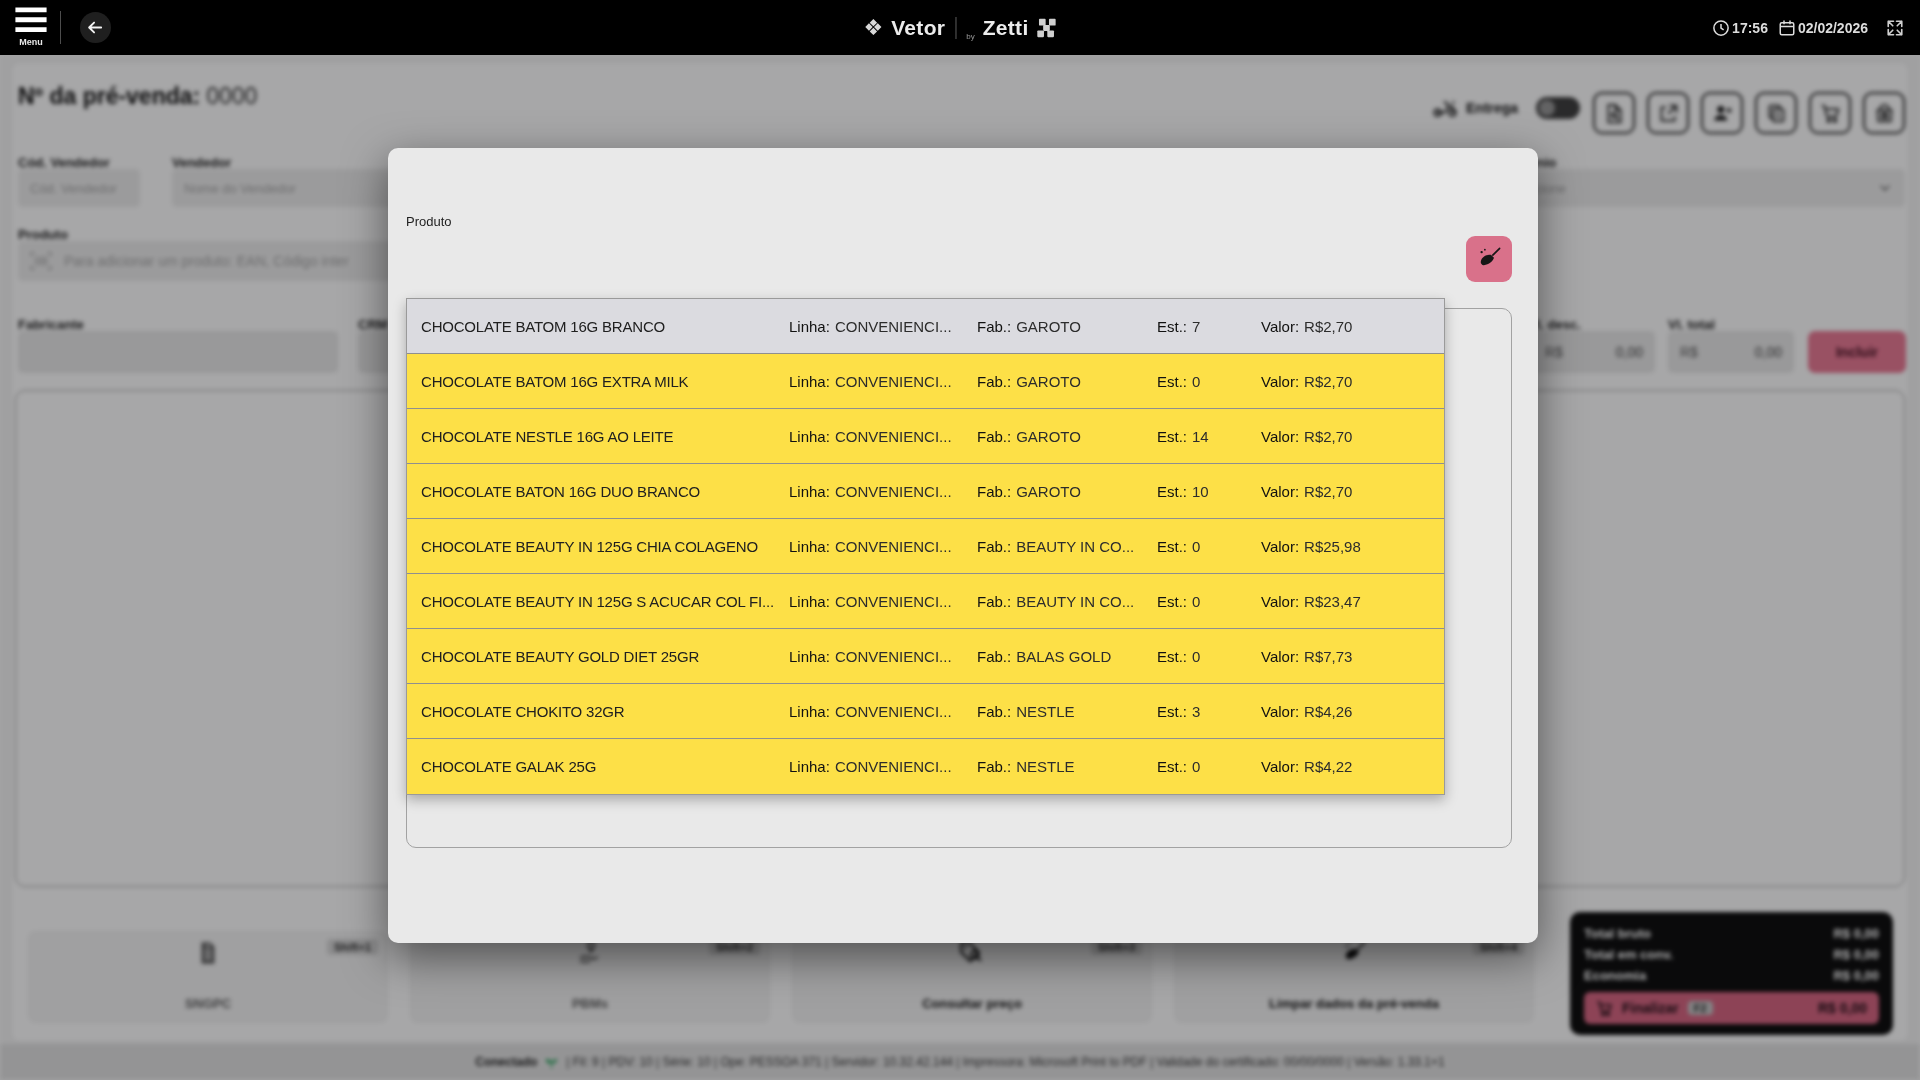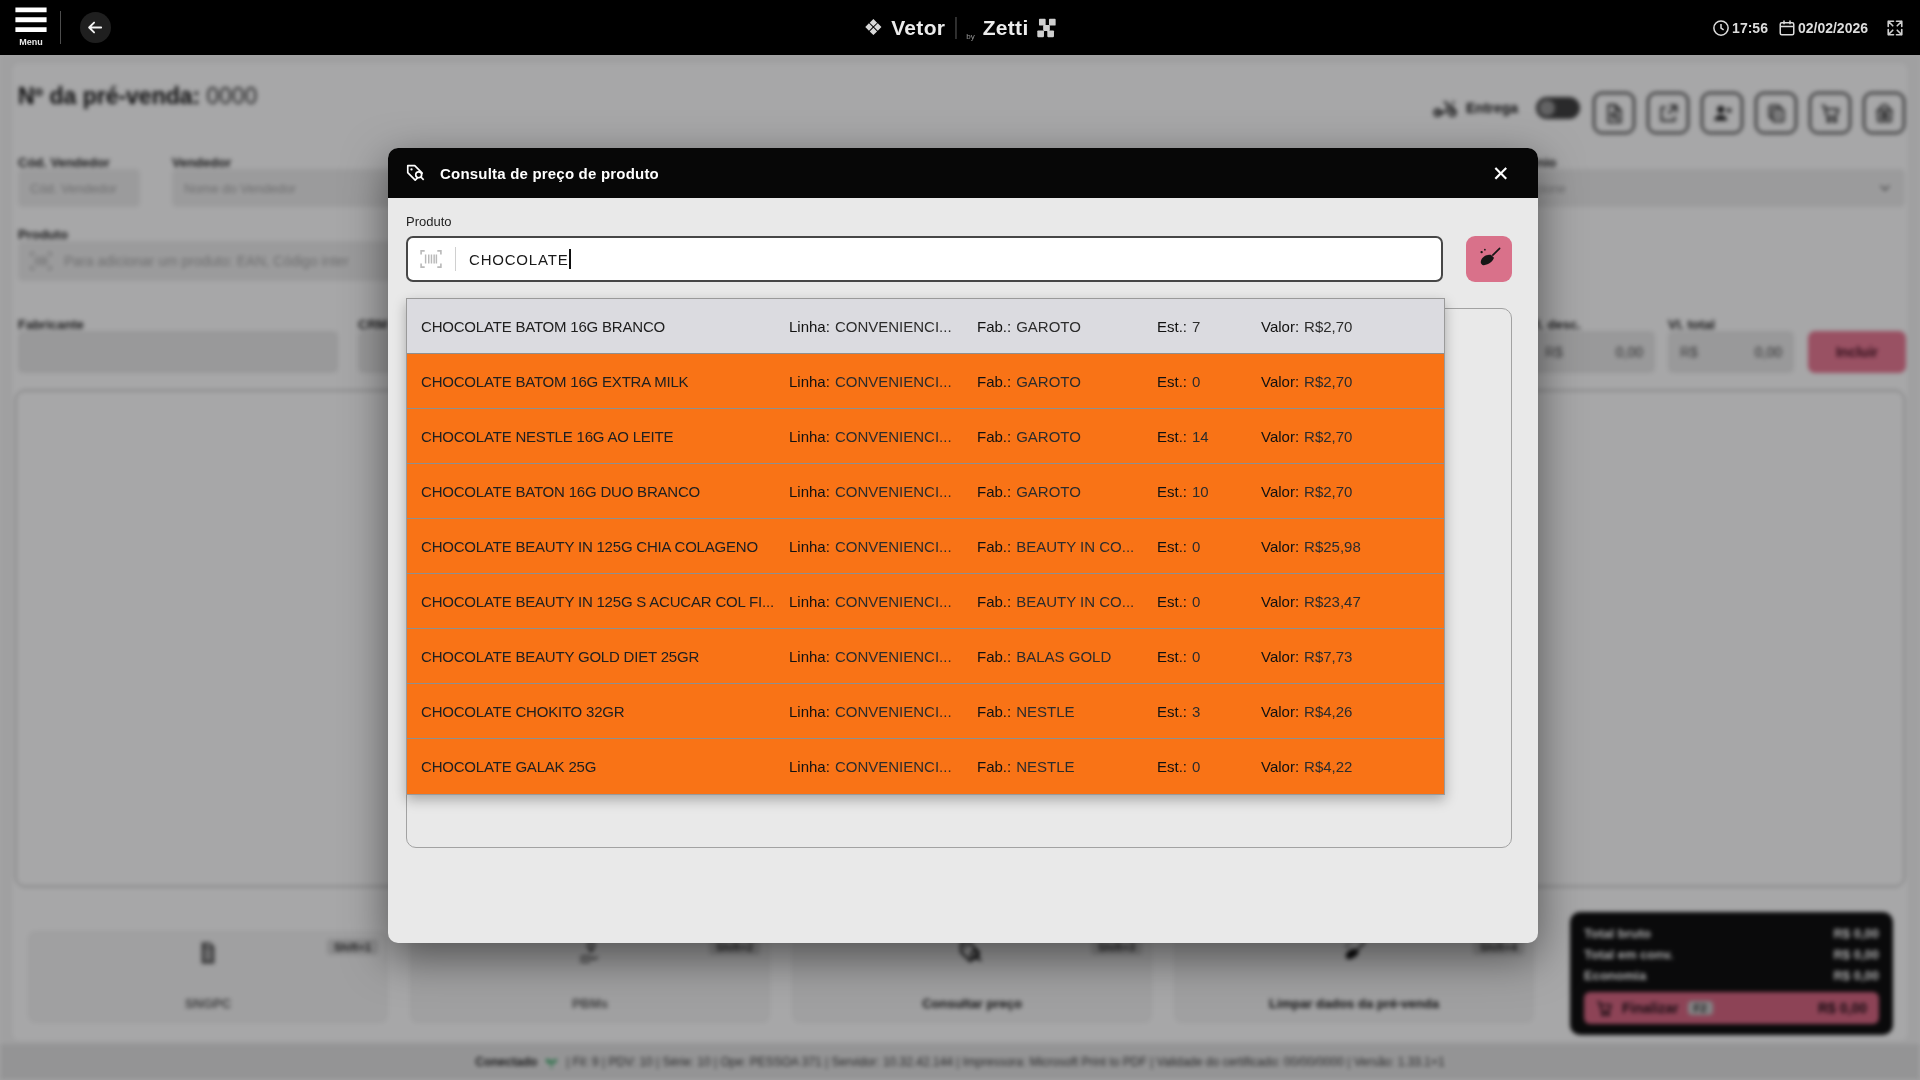--- a/index.html
+++ b/index.html
@@ -107,21 +107,21 @@
   .m-input .val{font-size:15px;color:#1a1a1a;letter-spacing:.8px}
   .caret{display:inline-block;width:2px;height:20px;background:#111;margin-left:1px;vertical-align:middle}
   .broom-btn{position:absolute;left:1078px;top:88px;width:46px;height:46px;background:#d9718a;border:none;
              border-radius:9px;display:flex;align-items:center;justify-content:center;color:#161616;cursor:pointer}
   .broom-btn .ic{width:26px;height:26px}
   .results-outline{position:absolute;left:18px;top:160px;width:1104px;height:538px;border:1.5px solid #a2a2a2;
                    border-radius:10px;z-index:1}
   .dropdown{position:absolute;left:18px;top:150px;width:1037px;z-index:2;background:#f7f7fa;
             border:1px solid #9a9a9a;box-shadow:0 5px 12px rgba(0,0,0,.28)}
   .result-row{height:55px;display:grid;grid-template-columns:368px 188px 180px 104px 1fr;align-items:center;
-              padding:0 14px;border-bottom:1px solid #8f8f8f;background:#f97316;cursor:pointer;box-sizing:border-box}
+              padding:0 14px;border-bottom:1px solid #8f8f8f;background:#fde047;cursor:pointer;box-sizing:border-box}
   .result-row:last-child{border-bottom:none}
   .result-row.selected{background:#dbdbe0}
   .cell{font-size:15px;color:#202020;white-space:nowrap;overflow:hidden}
   .cell .k{font-weight:400;color:#111;margin-right:5px}
   .cell .v{color:#2c2c2c}
   .name-cell{letter-spacing:-0.2px;padding-right:10px}
 </style>
 </head>
 <body>
 
@@ -412,46 +412,23 @@
             <rect x="11.2" y="13" width="1.6" height="9" rx=".8"></rect>
           </svg>
       </span>
       <span class="info">| Fil: 9 | PDV: 10 | Série: 10 | Ope: PESSOA 371 | Servidor: 10.32.42.144 | Impressora: Microsoft Print to PDF | Validade do certificado: 00/00/0000 | Versão: 1.33.1+1</span>
     </div>
   </div>
 
   <div class="dim"></div>
 
   <section class="modal">
-    <div class="modal-header">
-      <span class="ic">
-        <svg viewBox="0 0 24 24" fill="none" stroke="currentColor" stroke-width="1.9" stroke-linejoin="round">
-            <path d="M2 11V3h8l8.5 8.5-8 8L2 11z"></path>
-            <circle cx="6.3" cy="7.3" r="1.3" fill="currentColor" stroke="none"></circle>
-            <circle cx="14.5" cy="13.5" r="3.4" fill="#070707"></circle>
-            <path d="M17 16l3.2 3.2"></path>
-          </svg>
-      </span>
-      <span class="modal-title">Consulta de preço de produto</span>
-      <button class="modal-close">✕</button>
-    </div>
 
     <div class="m-produto-label">Produto</div>
 
-    <div class="m-input">
-      <span class="barcode-ic ic">
-        <svg viewBox="0 0 24 20" fill="none" stroke="currentColor" stroke-width="1.8">
-            <path d="M1 5V1h4M19 1h4v4M23 15v4h-4M5 19H1v-4"></path>
-            <path d="M6 5v10M9.5 5v10M12.5 5v10M15.5 5v10M18 5v10" stroke-width="1.6"></path>
-          </svg>
-      </span>
-      <span class="vsep"></span>
-      <span class="val">CHOCOLATE</span>
-      <span class="caret"></span>
-    </div>
 
     <button class="broom-btn">
       <span class="ic">
         <svg viewBox="0 0 24 24" fill="currentColor">
             <path d="M21.3 1.6l-6.8 6.8 1.1 1.1 6.8-6.8a.8.8 0 0 0-1.1-1.1z"></path>
             <path d="M14 8.2l2.6 2.6c-.9 3.2-4.6 6.3-9.3 6.9-1.6.2-3.2-1.6-2.9-3.2C5 10.3 9.4 7.6 14 8.2z"></path>
             <circle cx="5.2" cy="5.6" r="1.1"></circle>
             <circle cx="8.2" cy="3.4" r=".8"></circle>
           </svg>
       </span>

